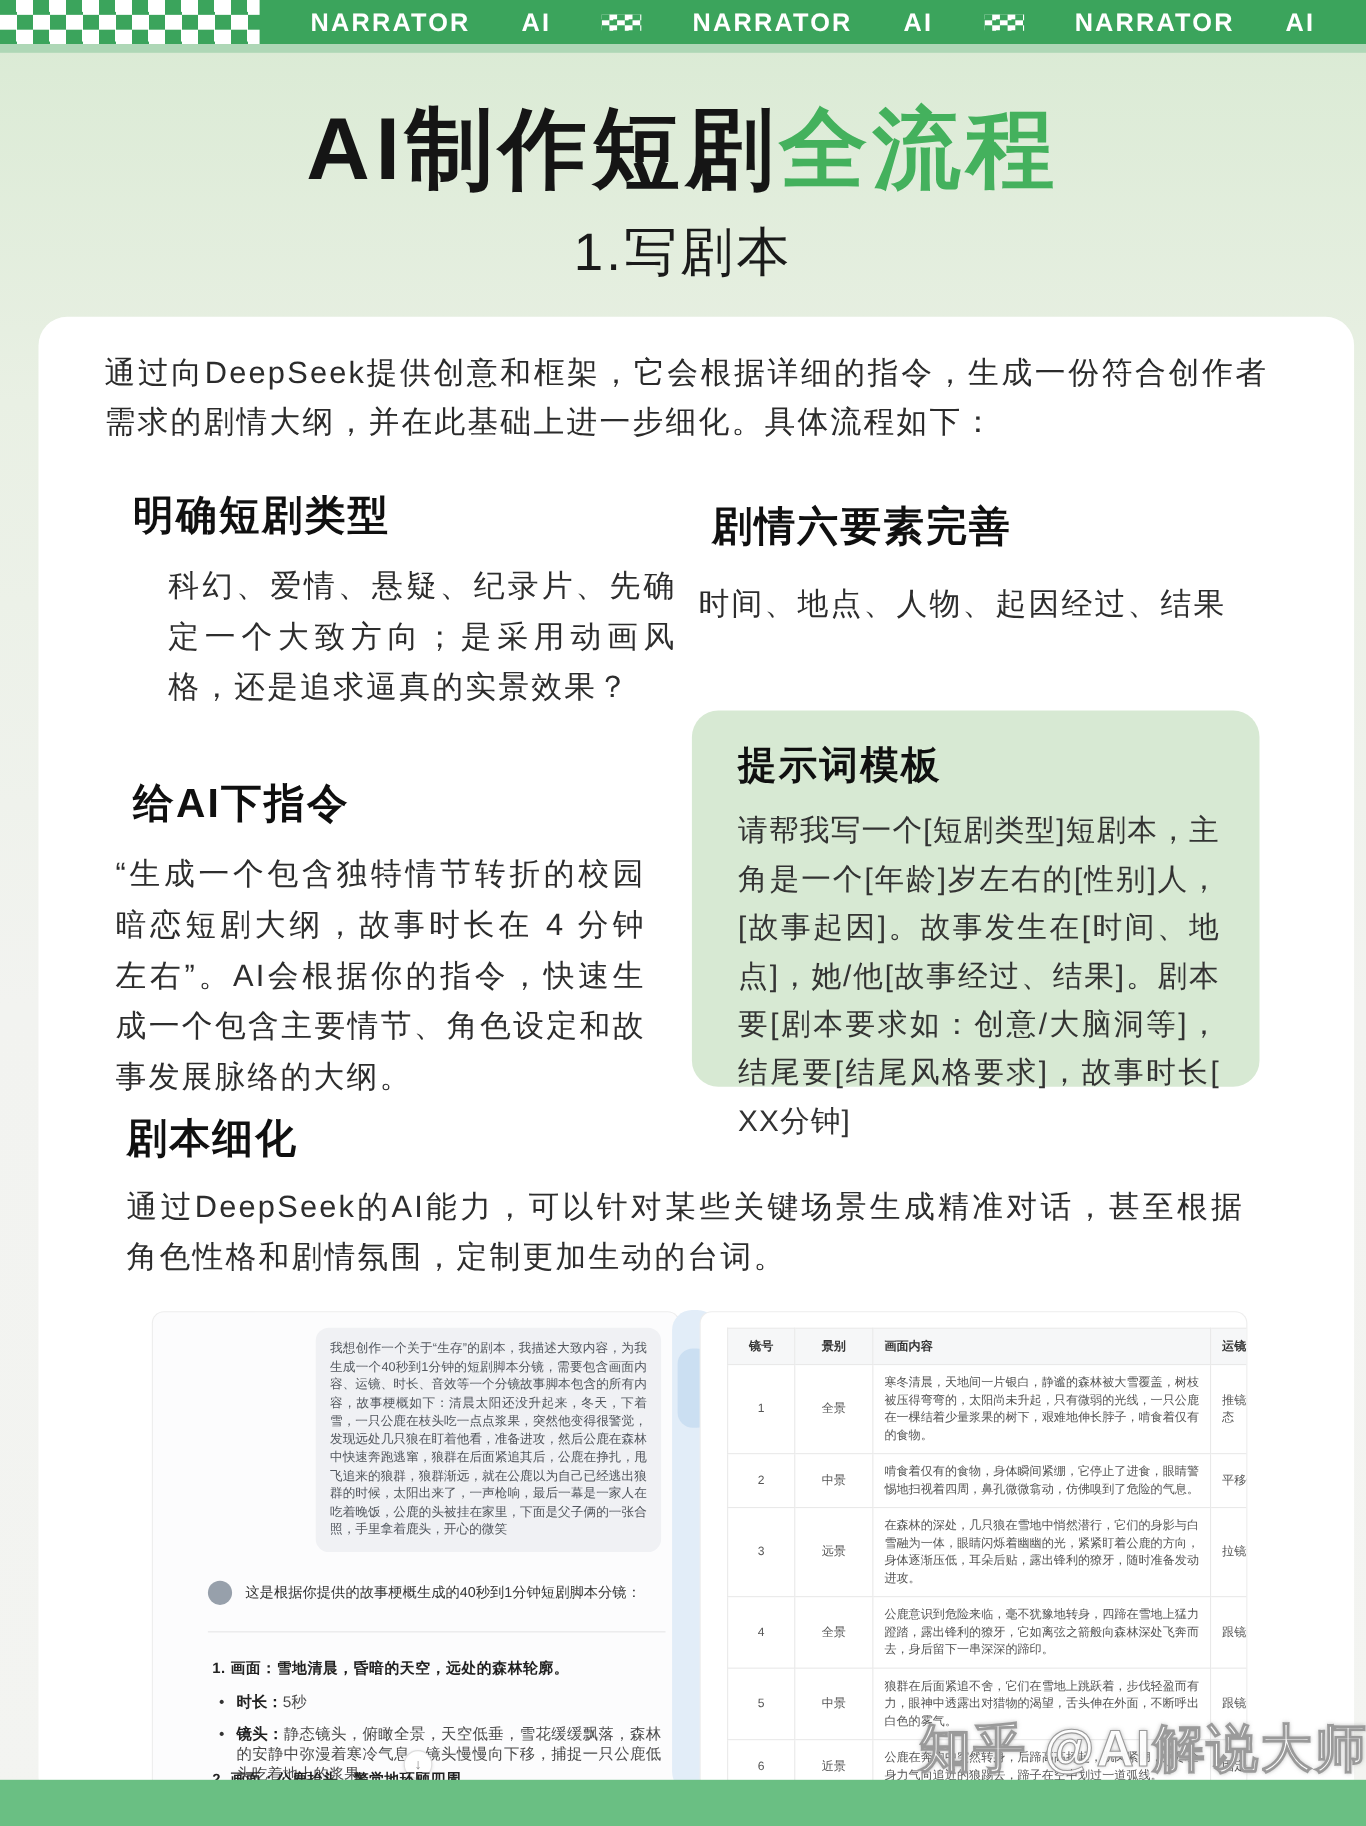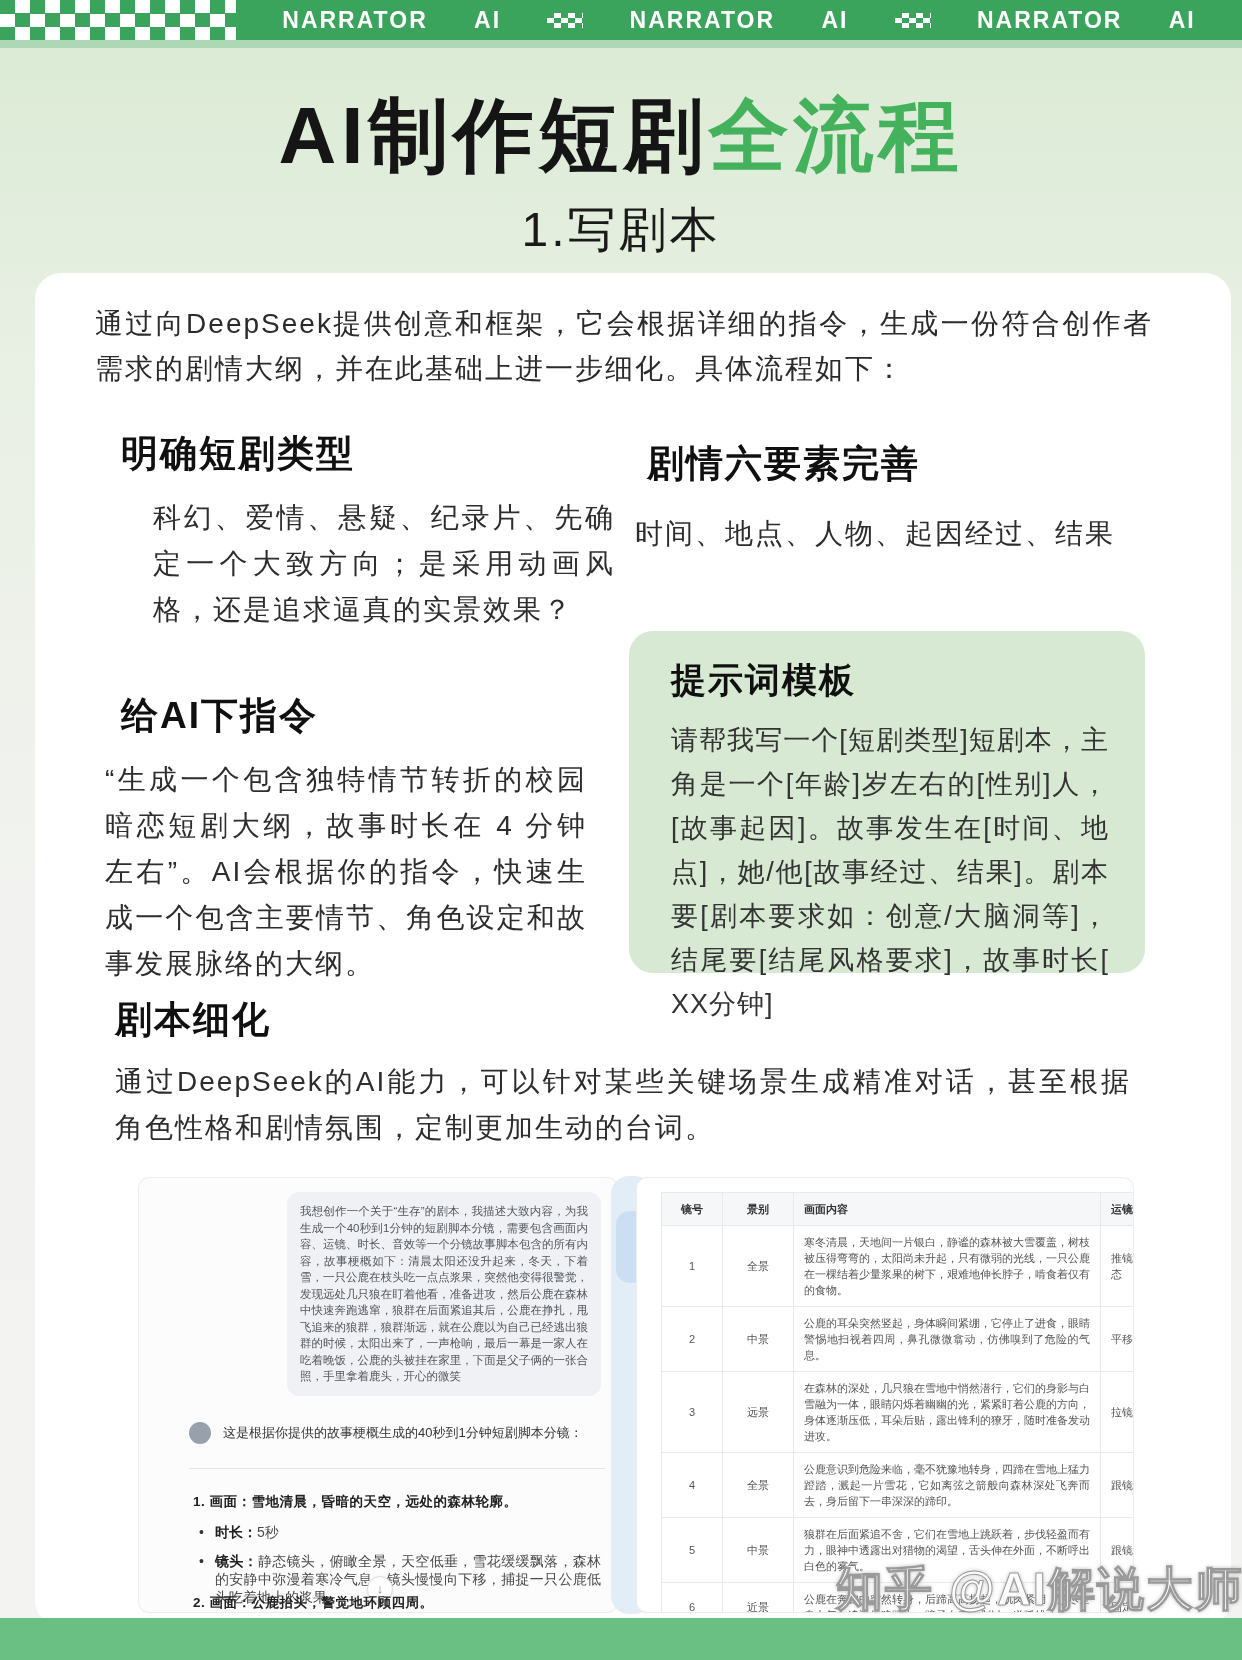--- a/index.html
+++ b/index.html
@@ -21,21 +21,21 @@
     background:repeating-conic-gradient(#ffffff 0% 25%, transparent 0% 50%);
     background-size:14px 10px;}
   .banner-substrip{position:absolute;left:0;top:40px;width:1242px;height:8px;background:#aed7b6;}
   
   .title{position:absolute;left:0;top:96px;width:1242px;text-align:center;
     font-size:80px;font-weight:900;letter-spacing:5px;color:#151515;line-height:1;}
   .title .green{color:#44b15d;}
   .subtitle{position:absolute;left:0;top:206px;width:1242px;text-align:center;
     font-size:48px;font-weight:400;letter-spacing:3px;color:#1a1a1a;line-height:1;}
   
-  .card{position:absolute;left:35px;top:273px;width:1196px;height:1353px;background:#ffffff;border-radius:26px;}
+  .card{position:absolute;left:35px;top:288px;width:1196px;height:1353px;background:#ffffff;border-radius:26px;}
   .intro{position:absolute;left:60px;top:28px;width:1058px;font-size:28px;line-height:45px;
     letter-spacing:2px;color:#2b2b2b;text-align:justify;}
   .h2{position:absolute;font-size:37px;font-weight:900;letter-spacing:2px;color:#101010;line-height:1;}
   .h2-type{left:86px;top:162px;}
   .h2-cmd{left:86px;top:424px;}
   .h2-elements{left:612px;top:172px;}
   .h2-refine{left:80px;top:728px;}
   .para{position:absolute;font-size:28px;line-height:46px;letter-spacing:2px;color:#2d2d2d;text-align:justify;}
   .para-type{left:78px;top:222px;width:462px;margin-left:40px;}
   .para-cmd{left:70px;top:484px;width:482px;}
@@ -158,33 +158,33 @@
       <tbody>
         <tr>
           <td class="c-no">1</td>
           <td class="c-shot">全景</td>
           <td class="c-content">寒冬清晨，天地间一片银白，静谧的森林被大雪覆盖，树枝被压得弯弯的，太阳尚未升起，只有微弱的光线，一只公鹿在一棵结着少量浆果的树下，艰难地伸长脖子，啃食着仅有的食物。</td>
           <td class="c-camera">推镜头从远景推至公鹿近存状态</td>
         </tr>
         <tr>
           <td class="c-no">2</td>
           <td class="c-shot">中景</td>
-          <td class="c-content">公鹿的耳朵突然竖起，身体瞬间紧绷，它停止了进食，眼睛警惕地扫视着四周，鼻孔微微翕动，仿佛嗅到了危险的气息。</td>
+          <td class="c-content">啃食着仅有的食物，身体瞬间紧绷，它停止了进食，眼睛警惕地扫视着四周，鼻孔微微翕动，仿佛嗅到了危险的气息。</td>
           <td class="c-camera">平移镜头从公鹿的正面缓</td>
         </tr>
         <tr>
           <td class="c-no">3</td>
           <td class="c-shot">远景</td>
           <td class="c-content">在森林的深处，几只狼在雪地中悄然潜行，它们的身影与白雪融为一体，眼睛闪烁着幽幽的光，紧紧盯着公鹿的方向，身体逐渐压低，耳朵后贴，露出锋利的獠牙，随时准备发动进攻。</td>
           <td class="c-camera">拉镜头从狼群的局部拉至</td>
         </tr>
         <tr>
           <td class="c-no">4</td>
           <td class="c-shot">全景</td>
-          <td class="c-content">公鹿意识到危险来临，毫不犹豫地转身，四蹄在雪地上猛力蹬踏，溅起一片雪花，它如离弦之箭般向森林深处飞奔而去，身后留下一串深深的蹄印。</td>
+          <td class="c-content">公鹿意识到危险来临，毫不犹豫地转身，四蹄在雪地上猛力蹬踏，露出锋利的獠牙，它如离弦之箭般向森林深处飞奔而去，身后留下一串深深的蹄印。</td>
           <td class="c-camera">跟镜头快速跟拍公鹿逃</td>
         </tr>
         <tr>
           <td class="c-no">5</td>
           <td class="c-shot">中景</td>
           <td class="c-content">狼群在后面紧追不舍，它们在雪地上跳跃着，步伐轻盈而有力，眼神中透露出对猎物的渴望，舌头伸在外面，不断呼出白色的雾气。</td>
           <td class="c-camera">跟镜头切换至狼群，跟随</td>
         </tr>
         <tr>
           <td class="c-no">6</td>

